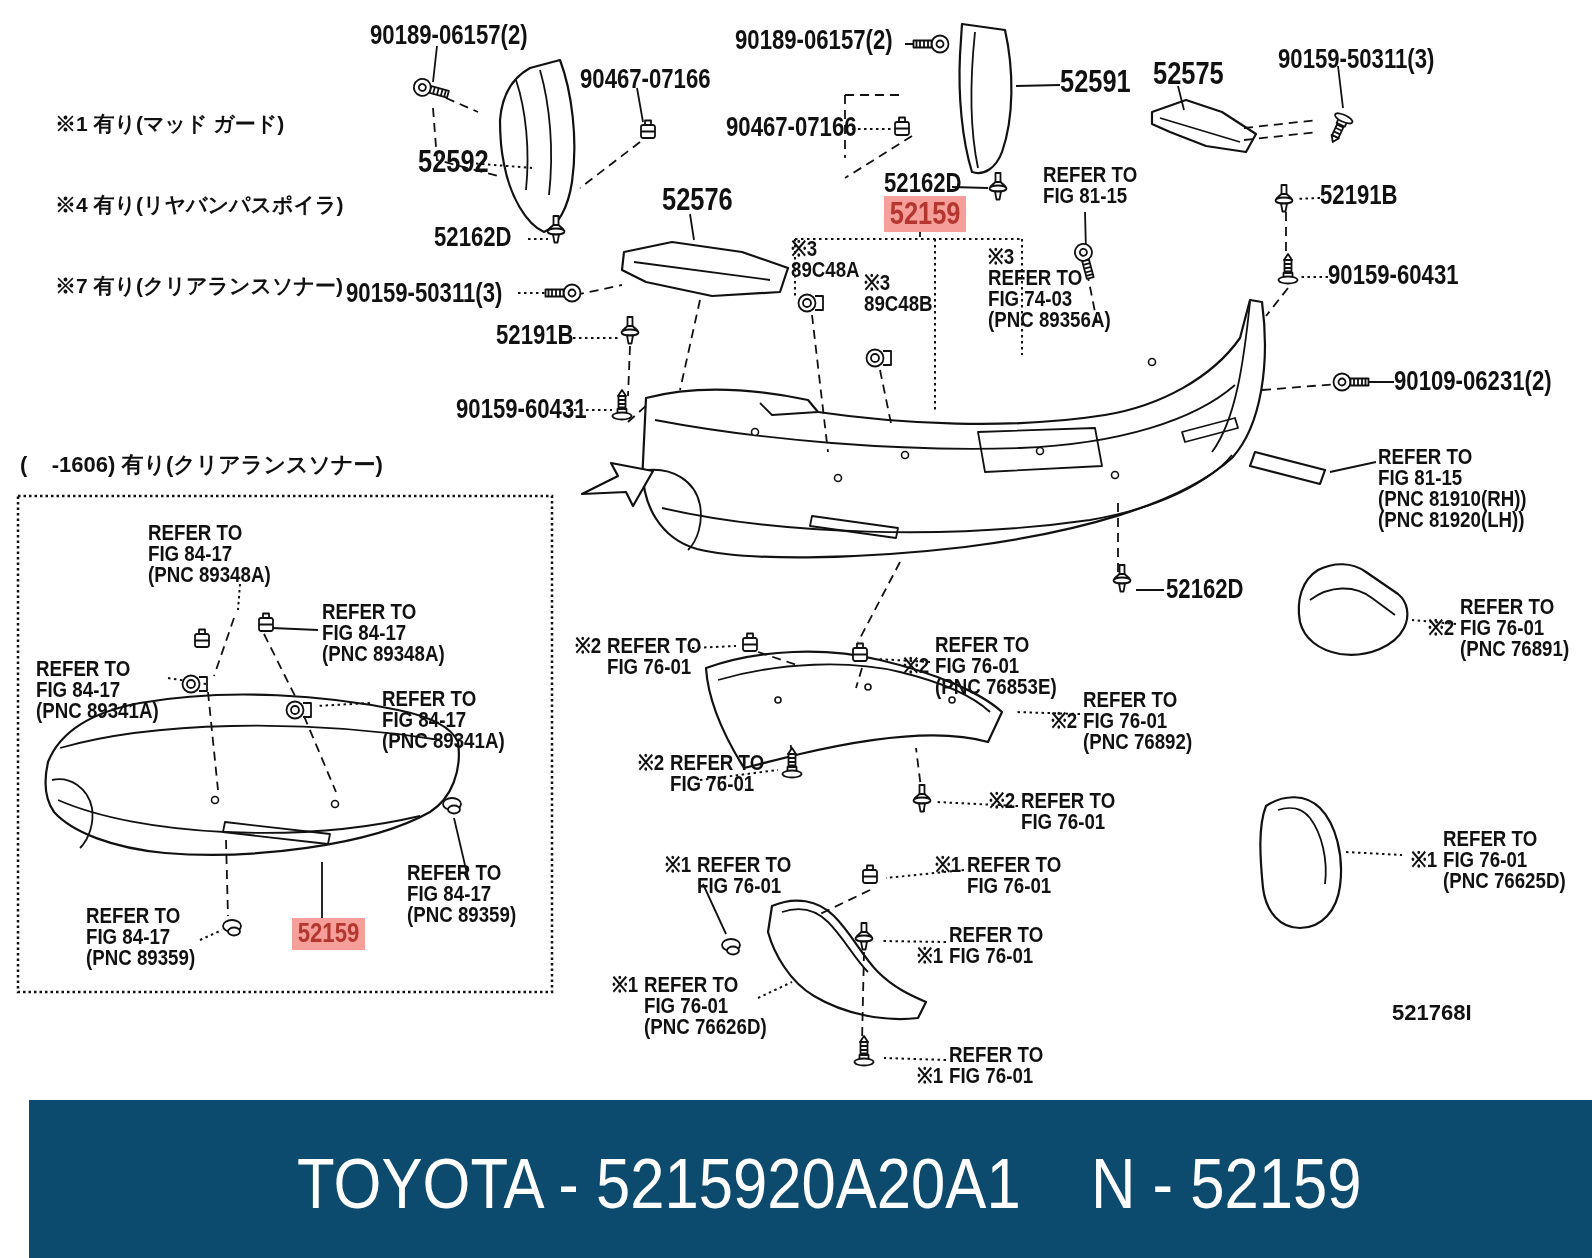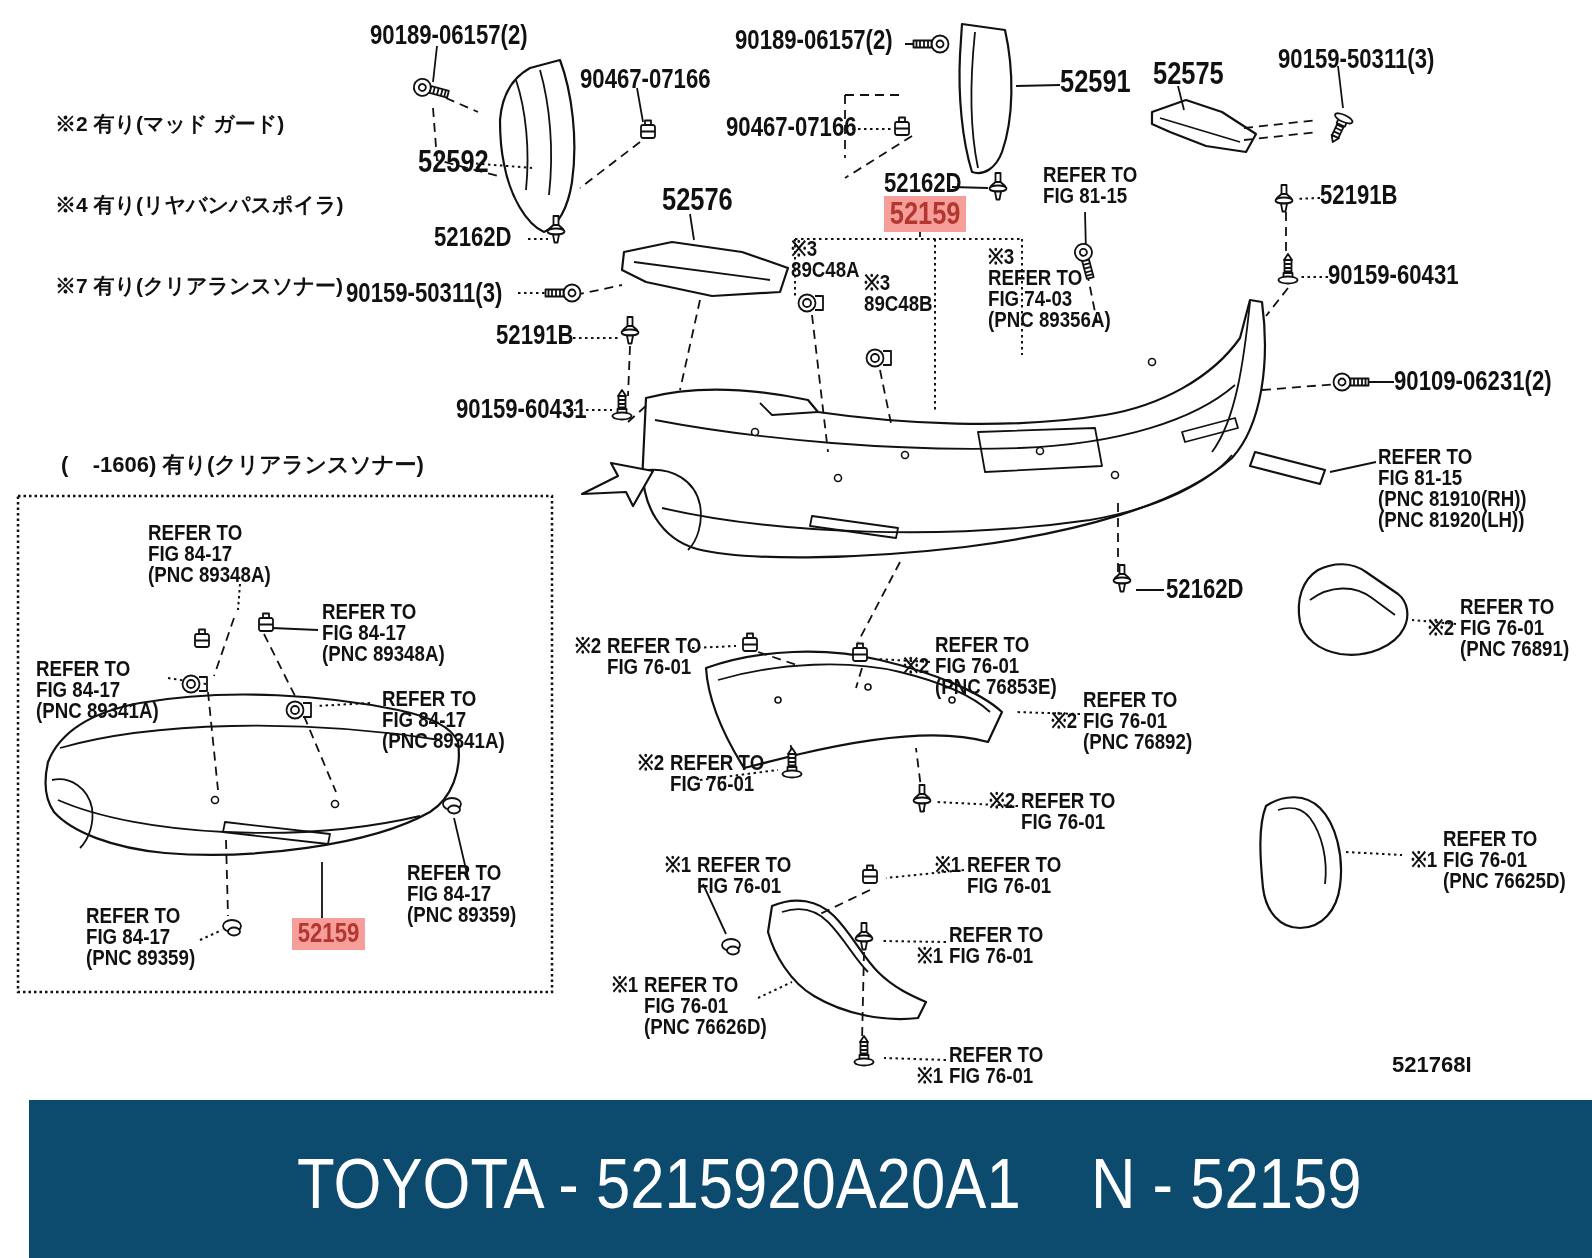--- a/index.html
+++ b/index.html
@@ -7,22 +7,22 @@
          font-family:"Liberation Sans",sans-serif;color:#111;}
   .art{position:absolute;left:0;top:0;}
   .lbl{position:absolute;font-weight:bold;color:#111;white-space:pre;transform-origin:0 0;line-height:1;}
   .pn{font-size:27px;transform:scaleX(.82);}
   .big{font-size:31px;}
   .ref{font-size:22px;line-height:21px;transform:scaleX(.85);}
   .pfx{position:absolute;right:100%;padding-right:7px;}
   .pfx.l1{top:0;} .pfx.l2{top:21px;}
   .hl{background:#f59e9a;color:#b3362f;padding:2px 7px 3px;}
   .notes{position:absolute;left:55px;top:56px;font-size:21px;font-weight:bold;line-height:27px;white-space:pre;}
-  .inset-header{position:absolute;left:20px;top:450px;font-size:22px;font-weight:bold;white-space:pre;margin-left:41px;}
-  .diagram-code{position:absolute;left:1392px;top:1052px;font-size:22px;font-weight:bold;}
+  .inset-header{position:absolute;left:20px;top:450px;font-size:22px;font-weight:bold;white-space:pre;}
+  .diagram-code{position:absolute;left:1392px;top:1000px;font-size:22px;font-weight:bold;}
   .footer{position:absolute;left:0;top:1100px;width:1592px;height:158px;background:#0c4a6e;margin-left:29px;}
   .ft{position:absolute;top:44px;color:#ffffff;font-size:70px;transform:scaleX(.88);transform-origin:0 0;white-space:pre;}
   .ft-left{left:268px;} .ft-right{left:1062px;}
   
   .part{fill:#fff;stroke:#111;stroke-width:2.2;stroke-linejoin:round;}
   .inner{fill:none;stroke:#111;stroke-width:1.8;stroke-linejoin:round;}
   .ln{stroke:#111;stroke-width:1.8;fill:none;}
   .dot{stroke:#111;stroke-width:2;fill:none;stroke-dasharray:2.5 3.5;}
   .dsh{stroke:#111;stroke-width:1.8;fill:none;stroke-dasharray:9 6;}
   .fstn{fill:#fff;stroke:#111;stroke-width:1.8;stroke-linejoin:round;}
@@ -216,21 +216,21 @@
       <use href="#sym-clip2" transform="translate(202,642)"></use>
       <use href="#sym-clip2" transform="translate(266,626)"></use>
       <use href="#sym-sensor" transform="translate(196,684)"></use>
       <use href="#sym-sensor" transform="translate(300,710)"></use>
       <use href="#sym-grommet" transform="translate(452,806)"></use>
       <use href="#sym-grommet" transform="translate(232,928)"></use>
     </g>
   </svg>
 
   <div class="notes">
-    <div>※2 有り(マッド ガード)</div>
+    <div>※1 有り(マッド ガード)</div>
     <div>※4 有り(リヤバンパスポイラ)</div>
     <div>※7 有り(クリアランスソナー)</div>
   </div>
   <div class="inset-header">(    -1606) 有り(クリアランスソナー)</div>
 
   <div class="lbl pn" style="left:370px;top:22px">90189-06157(2)</div>
   <div class="lbl pn big" style="left:418px;top:146px">52592</div>
   <div class="lbl pn" style="left:580px;top:66px">90467-07166</div>
   <div class="lbl pn" style="left:434px;top:224px">52162D</div>
   <div class="lbl pn" style="left:346px;top:280px">90159-50311(3)</div>

